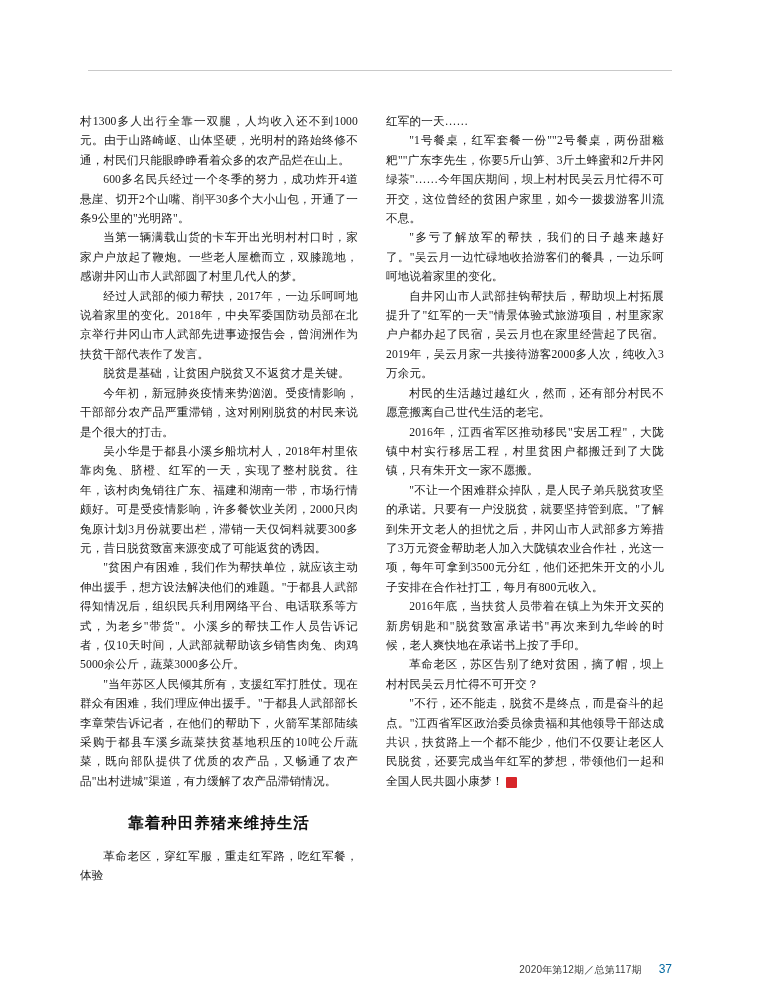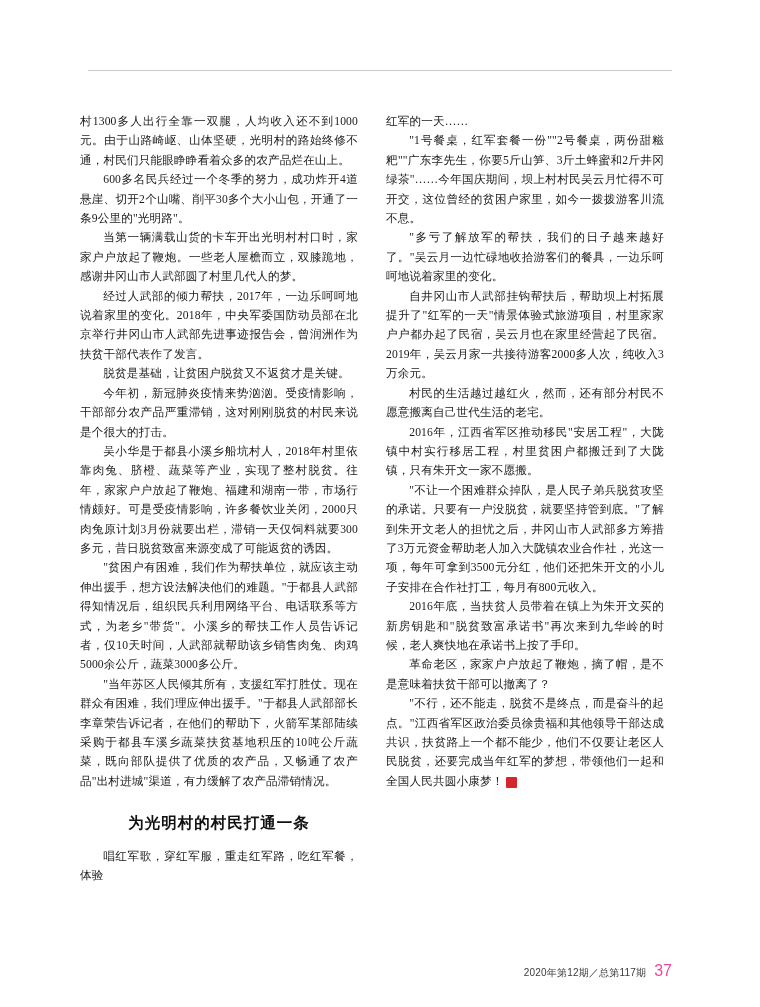--- a/index.html
+++ b/index.html
@@ -86,60 +86,60 @@
     justify-content: flex-end;
     align-items: baseline;
     font-family: "Liberation Sans", sans-serif;
   }
   .footer .issue {
     font-size: 10px;
     color: #3b3b3b;
     letter-spacing: 0.2px;
   }
   .footer .pageno {
-    font-size: 16px;
-    color: #ec4899;
-    margin-left: 8px;
+    font-size: 12px;
+    color: #0369a1;
+    margin-left: 17px;
   }
 </style>
 </head>
 <body>
 
 <div class="page">
 
   <div class="top-rule"></div>
 
   <div class="columns">
 
     <div class="col">
       <p>村1300多人出行全靠一双腿，人均收入还不到1000元。由于山路崎岖、山体坚硬，光明村的路始终修不通，村民们只能眼睁睁看着众多的农产品烂在山上。</p>
       <p class="indent">600多名民兵经过一个冬季的努力，成功炸开4道悬崖、切开2个山嘴、削平30多个大小山包，开通了一条9公里的"光明路"。</p>
       <p class="indent">当第一辆满载山货的卡车开出光明村村口时，家家户户放起了鞭炮。一些老人屋檐而立，双膝跪地，感谢井冈山市人武部圆了村里几代人的梦。</p>
       <p class="indent">经过人武部的倾力帮扶，2017年，一边乐呵呵地说着家里的变化。2018年，中央军委国防动员部在北京举行井冈山市人武部先进事迹报告会，曾润洲作为扶贫干部代表作了发言。</p>
       <p class="indent">脱贫是基础，让贫困户脱贫又不返贫才是关键。</p>
       <p class="indent">今年初，新冠肺炎疫情来势汹汹。受疫情影响，干部部分农产品严重滞销，这对刚刚脱贫的村民来说是个很大的打击。</p>
-      <p class="indent">吴小华是于都县小溪乡船坑村人，2018年村里依靠肉兔、脐橙、蔬菜等产业，实现了整村脱贫。往年，家家户户放起了鞭炮、福建和湖南一带，市场行情颇好。可是受疫情影响，许多餐饮业关闭，2000只肉兔原计划3月份就要出栏，滞销一天仅饲料就要300多元，昔日脱贫致富来源变成了可能返贫的诱因。</p>
+      <p class="indent">吴小华是于都县小溪乡船坑村人，2018年村里依靠肉兔、脐橙、红军的一天，实现了整村脱贫。往年，该村肉兔销往广东、福建和湖南一带，市场行情颇好。可是受疫情影响，许多餐饮业关闭，2000只肉兔原计划3月份就要出栏，滞销一天仅饲料就要300多元，昔日脱贫致富来源变成了可能返贫的诱因。</p>
       <p class="indent">"贫困户有困难，我们作为帮扶单位，就应该主动伸出援手，想方设法解决他们的难题。"于都县人武部得知情况后，组织民兵利用网络平台、电话联系等方式，为老乡"带货"。小溪乡的帮扶工作人员告诉记者，仅10天时间，人武部就帮助该乡销售肉兔、肉鸡5000余公斤，蔬菜3000多公斤。</p>
       <p class="indent">"当年苏区人民倾其所有，支援红军打胜仗。现在群众有困难，我们理应伸出援手。"于都县人武部部长李章荣告诉记者，在他们的帮助下，火箭军某部陆续采购于都县车溪乡蔬菜扶贫基地积压的10吨公斤蔬菜，既向部队提供了优质的农产品，又畅通了农产品"出村进城"渠道，有力缓解了农产品滞销情况。</p>
 
-      <h2 class="section-head">为光明村的村民打通一条</h2>
+      <h2 class="section-head">靠着种田养猪来维持生活</h2>
 
-      <p class="indent">唱红军歌，穿红军服，重走红军路，吃红军餐，体验</p>
+      <p class="indent">革命老区，穿红军服，重走红军路，吃红军餐，体验</p>
     </div>
 
     <div class="col">
       <p>红军的一天……</p>
       <p class="indent">"1号餐桌，红军套餐一份""2号餐桌，两份甜糍粑""广东李先生，你要5斤山笋、3斤土蜂蜜和2斤井冈绿茶"……今年国庆期间，坝上村村民吴云月忙得不可开交，这位曾经的贫困户家里，如今一拨拨游客川流不息。</p>
       <p class="indent">"多亏了解放军的帮扶，我们的日子越来越好了。"吴云月一边忙碌地收拾游客们的餐具，一边乐呵呵地说着家里的变化。</p>
       <p class="indent">自井冈山市人武部挂钩帮扶后，帮助坝上村拓展提升了"红军的一天"情景体验式旅游项目，村里家家户户都办起了民宿，吴云月也在家里经营起了民宿。2019年，吴云月家一共接待游客2000多人次，纯收入3万余元。</p>
       <p class="indent">村民的生活越过越红火，然而，还有部分村民不愿意搬离自己世代生活的老宅。</p>
       <p class="indent">2016年，江西省军区推动移民"安居工程"，大陇镇中村实行移居工程，村里贫困户都搬迁到了大陇镇，只有朱开文一家不愿搬。</p>
       <p class="indent">"不让一个困难群众掉队，是人民子弟兵脱贫攻坚的承诺。只要有一户没脱贫，就要坚持管到底。"了解到朱开文老人的担忧之后，井冈山市人武部多方筹措了3万元资金帮助老人加入大陇镇农业合作社，光这一项，每年可拿到3500元分红，他们还把朱开文的小儿子安排在合作社打工，每月有800元收入。</p>
       <p class="indent">2016年底，当扶贫人员带着在镇上为朱开文买的新房钥匙和"脱贫致富承诺书"再次来到九华岭的时候，老人爽快地在承诺书上按了手印。</p>
-      <p class="indent">革命老区，家家户户放起了鞭炮，摘了帽，是不是意味着扶贫干部可以撤离了？</p>
+      <p class="indent">革命老区，苏区告别了绝对贫困，摘了帽，坝上村村民吴云月忙得不可开交？</p>
       <p class="indent"><span>"不行，还不能走，脱贫不是终点，而是奋斗的起点。"江西省军区政治委员徐贵福和其他领导干部达成共识，扶贫路上一个都不能少，他们不仅要让老区人民脱贫，还要完成当年红军的梦想，带领他们一起和全国人民共圆小康梦！</span><span class="end-mark">C</span></p>
     </div>
 
   </div>
 
   <div class="footer">
     <span class="issue">2020年第12期／总第117期</span>
     <span class="pageno">37</span>
   </div>
 

